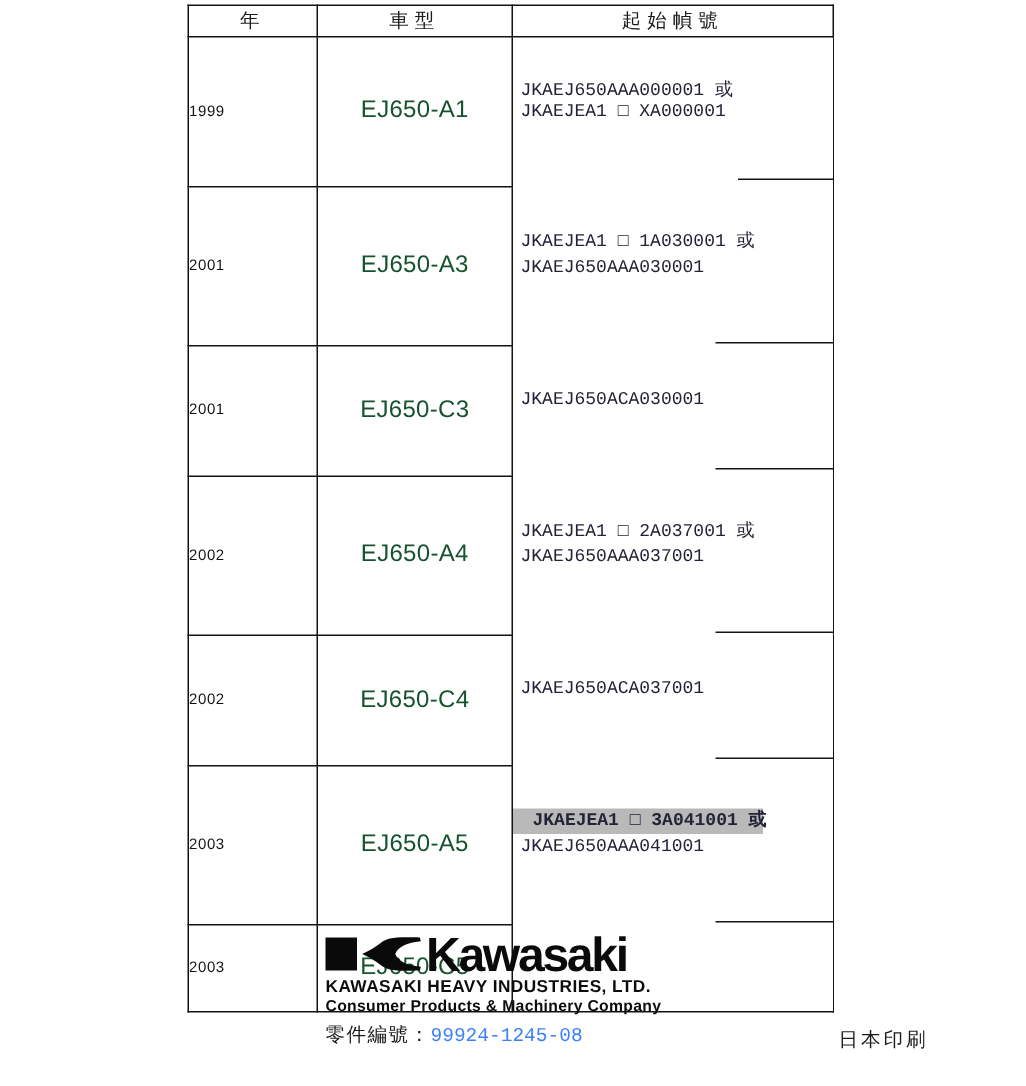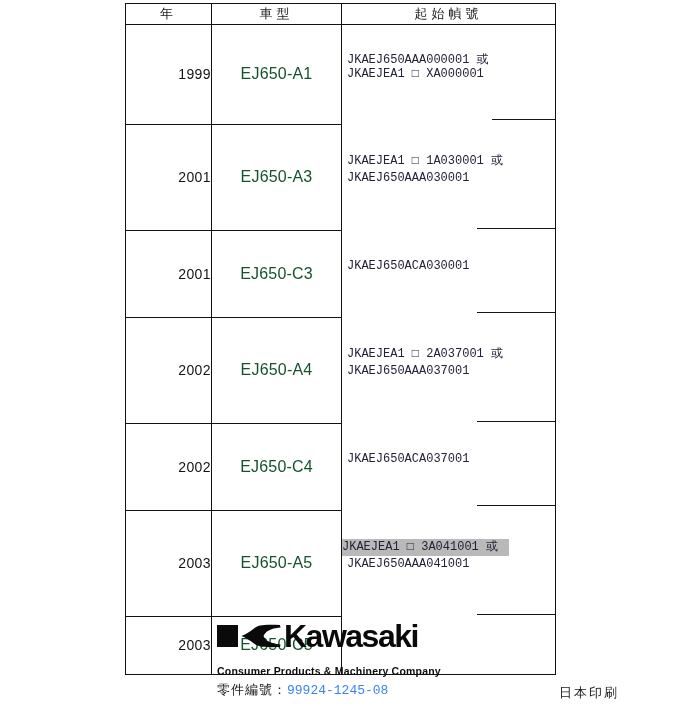--- a/index.html
+++ b/index.html
@@ -38,22 +38,22 @@
     letter-spacing:4px;
     color:#1c1c1c;
     text-align:center;
     vertical-align:middle;
   }
   .vin-table tr.one{height:21px;}
   .vin-table tr.two{height:34px;}
   .vin-table tr.tight{height:35px;}
 
   td.c-year{
-    text-align:right;vertical-align:middle;
-    font-size:14px;letter-spacing:.4px;color:#141414;margin-top:24px;
+    text-align:left;vertical-align:middle;
+    font-size:10px;letter-spacing:.4px;color:#141414;margin-top:24px;
   }
   td.c-model{
     text-align:center;vertical-align:middle;
     font-size:16px;letter-spacing:.2px;color:#14532d;
   }
   td.c-frame{
     position:relative;
     vertical-align:middle;
     border-top:none;
     border-bottom:none;
@@ -64,21 +64,21 @@
     white-space:pre;
   }
   .vin-table thead th{border-bottom:1.5px solid #121212;}
   .vin-table tbody tr:last-child td{border-bottom:1.5px solid #121212;}
 
   .line{line-height:15px;}
   tr.two .line{line-height:17px;}
   tr.tight .line{line-height:13.5px;}
   .line.hl{
     background:linear-gradient(90deg,#b9b9b9 0,#b9b9b9 167px,rgba(0,0,0,0) 167px);
-    margin-left:-5px;padding-left:0;
+    margin-left:-5px;padding-left:13px;font-weight:bold;
   }
   .scanline{
     position:absolute;
     right:-1px;
     height:1.5px;
     background:#141414;
   }
 
   
   .note{
@@ -207,19 +207,20 @@
   </table>
 
 
   <div class="logo-square"></div>
 
   <svg class="logo-mark" viewBox="0 0 40 24" xmlns="http://www.w3.org/2000/svg">
     <path fill="#0a0a0a" d="M0.5,12 C5,10 9,7.5 13,4.5 C17.5,1.2 21,0.5 39,1 L39.5,3.5 C29,4.5 24.5,7.5 22.5,12 C24.5,16.5 29,19.5 39.5,20.5 L39,23 C21,23.5 17.5,22.8 13,19.5 C9,16.5 5,14 0.5,12 Z"></path>
   </svg>
 
   <div class="logo-wordmark">Kawasaki</div>
+  <div class="company-line1">KAWASAKI HEAVY INDUSTRIES, LTD.</div>
   <div class="company-line2">Consumer Products &amp; Machinery Company</div>
 
   <div class="parts-line"><span>零件編號：</span><span class="parts-number">99924-1245-08</span></div>
 
   <div class="printed-in">日本印刷</div>
 
 </div>
 
 </body></html>

